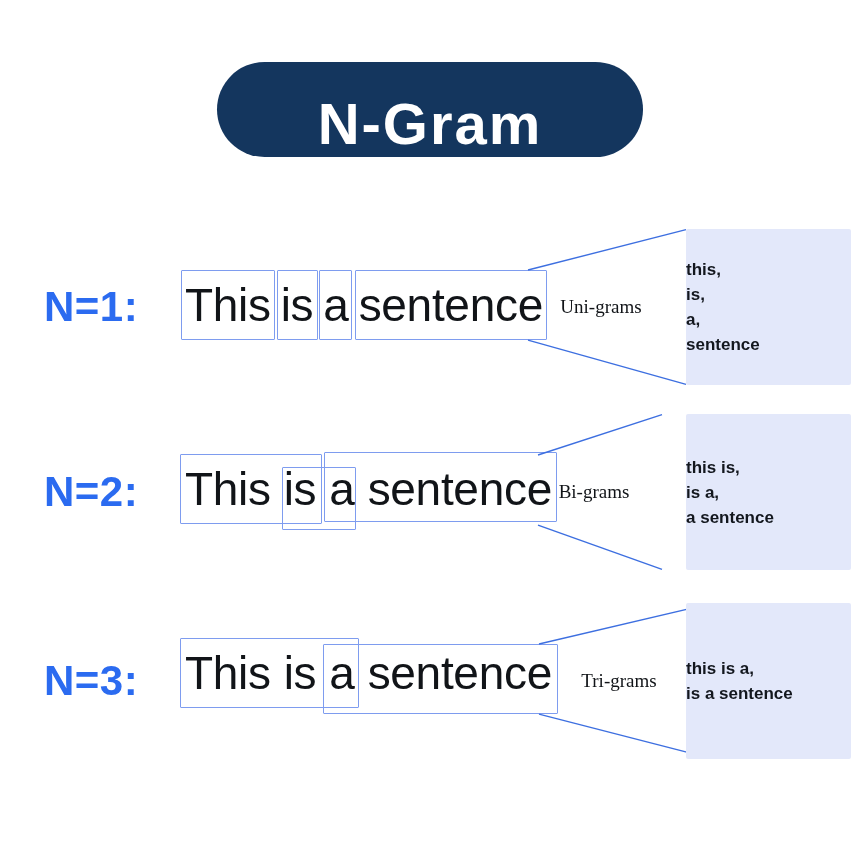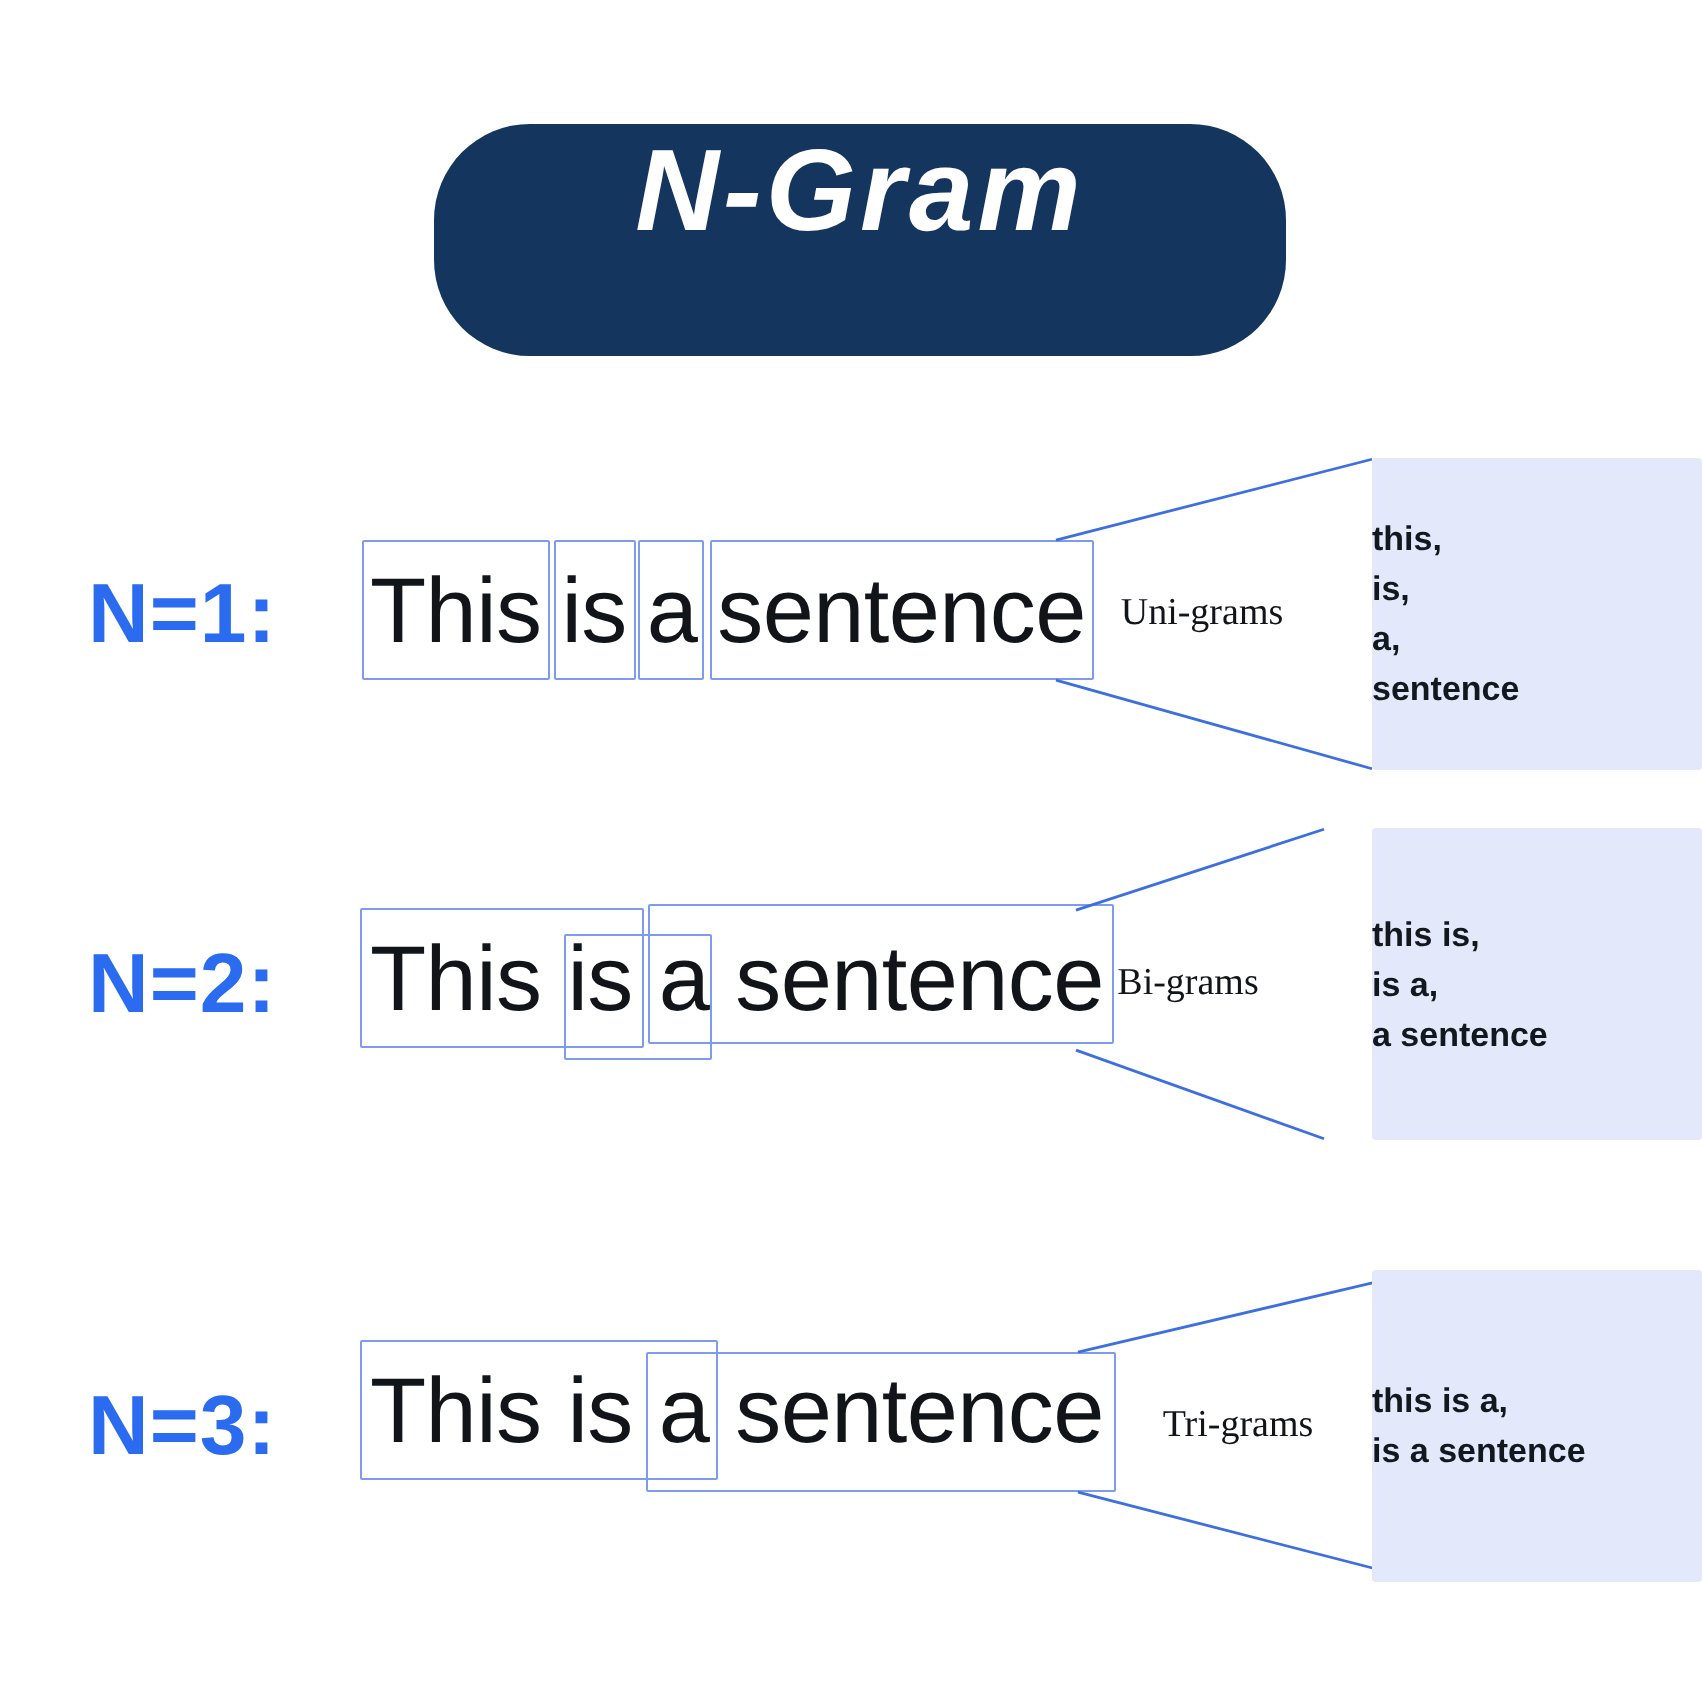--- a/index.html
+++ b/index.html
@@ -15,33 +15,33 @@
   html,body{background:#fff;}
   .canvas{
     position:relative;
     width:851px;height:851px;
     background:#fff;
     overflow:hidden;
     font-family:"Liberation Sans", sans-serif;
   }
   
   .title-pill{
-    position:absolute;left:217px;top:62px;width:426px;height:116px;
+    position:absolute;left:217px;top:62px;width:426px;height:95px;
     background:var(--navy);
     border-radius:48px;
-    display:flex;align-items:flex-start;justify-content:center;font-style:italic;
+    display:flex;align-items:flex-end;justify-content:center;
   }
   .title-pill span{
     color:#fff;font-size:58px;font-weight:700;letter-spacing:2px;
   }
   
   .row{position:absolute;left:0;width:851px;height:156px;}
   .row-1{top:229px;}
   .row-2{top:414px;}
-  .row-3{top:635px;}
+  .row-3{top:603px;}
 
   .n-label{
     position:absolute;left:44px;top:50%;transform:translateY(-50%);
     color:var(--accent-blue);
     font-size:42px;font-weight:700;letter-spacing:0.5px;
     white-space:nowrap;
   }
   .sentence{
     position:absolute;left:165px;height:70px;
     display:flex;align-items:center;

